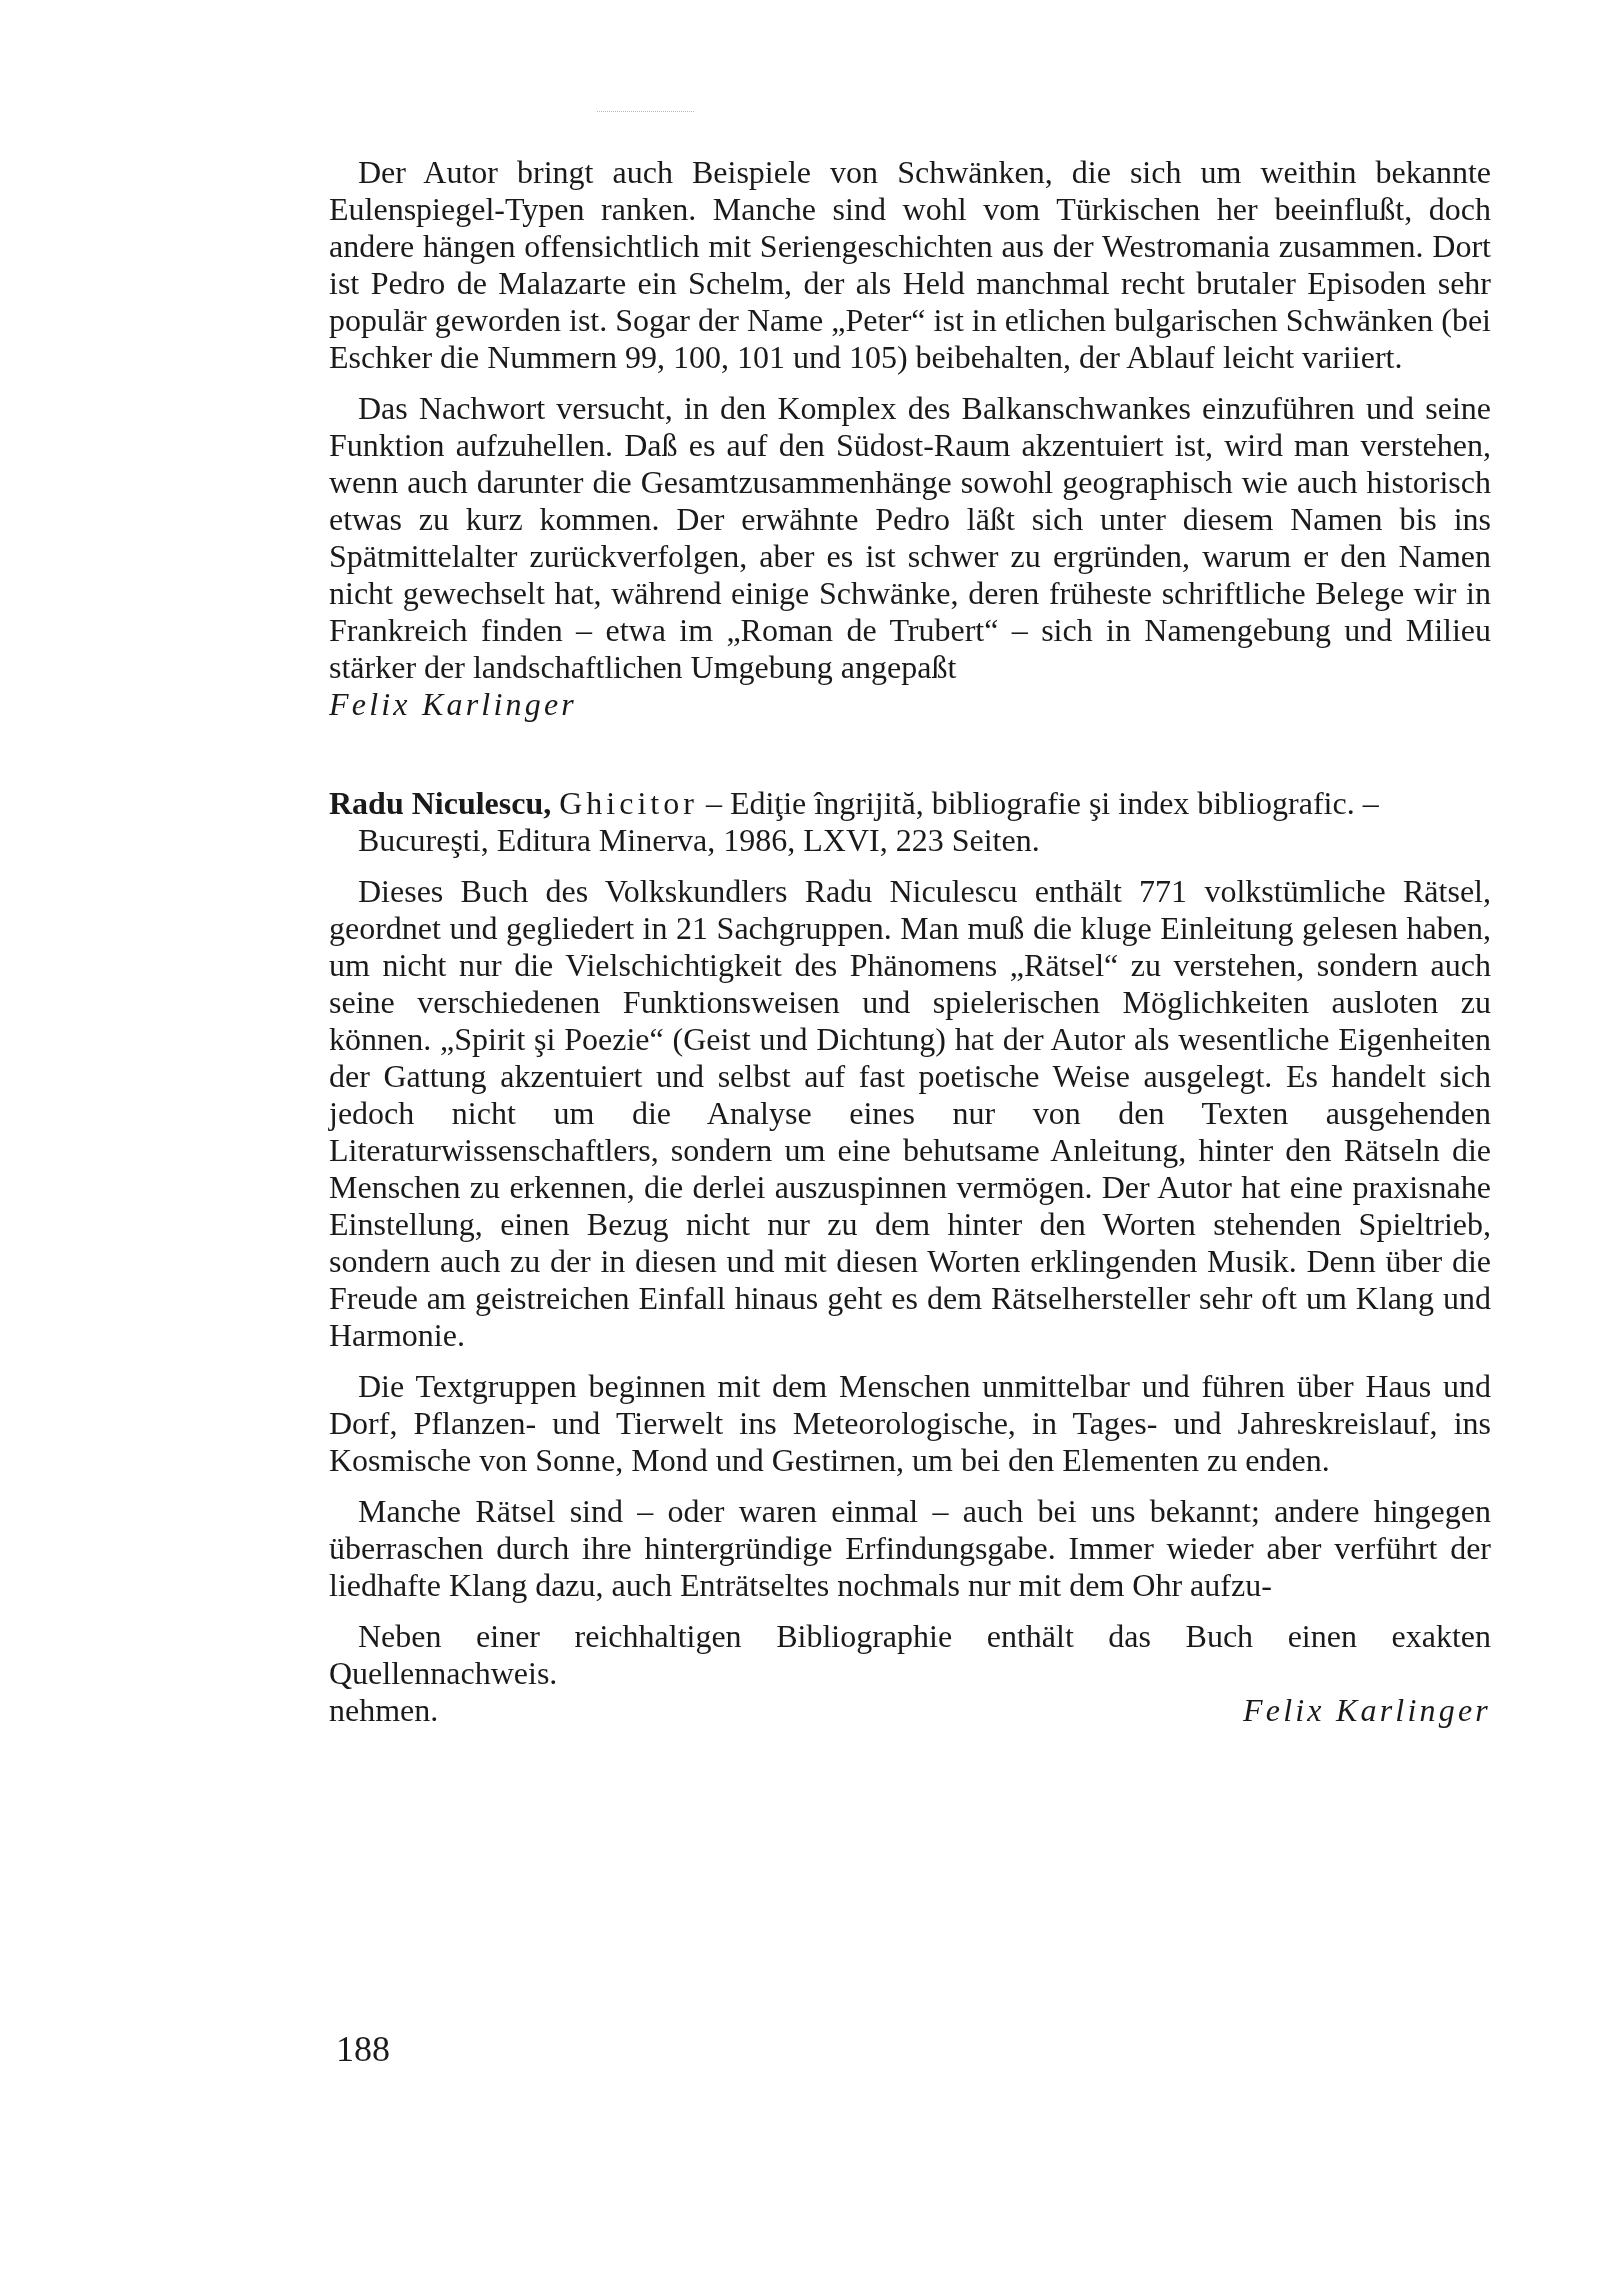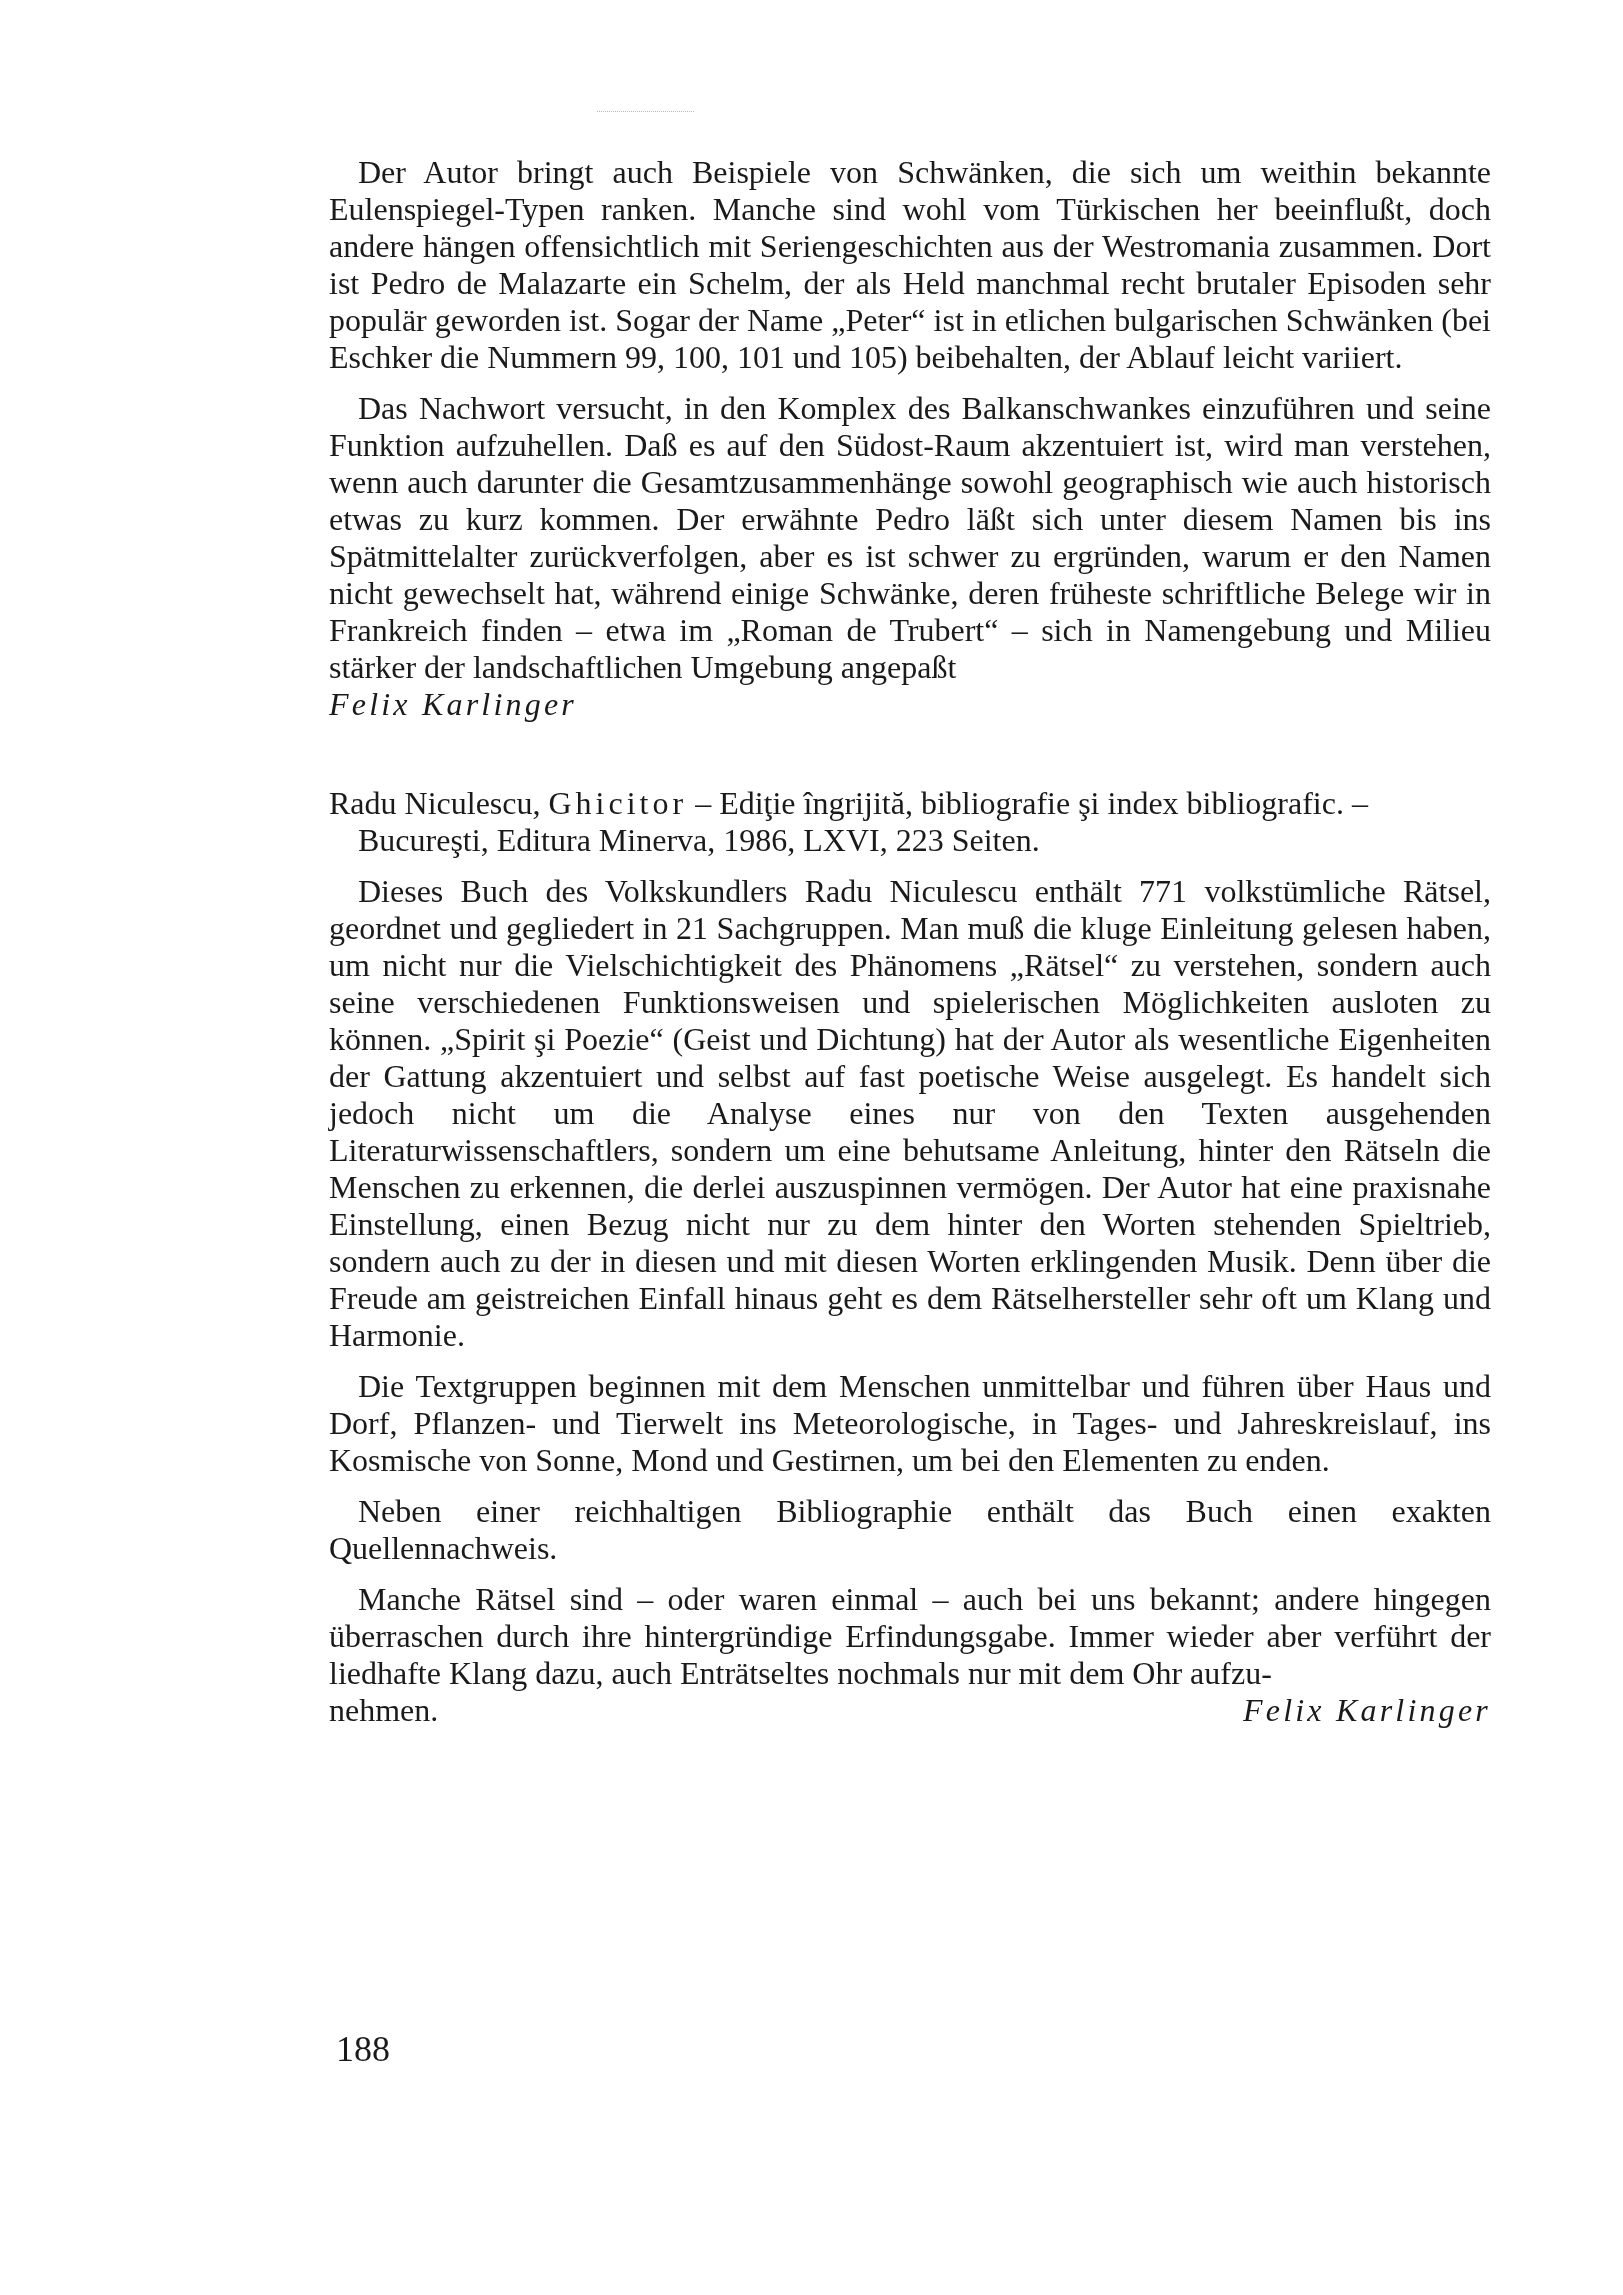--- a/index.html
+++ b/index.html
@@ -47,21 +47,21 @@
       font-style: italic;
     }
     .citation {
       font-size: 32px;
       line-height: 37px;
       text-indent: 0;
       padding-left: 29px;
       text-indent: -29px;
       text-align: left;
     }
-    .cite-author { font-weight: normal; }
+    .cite-author { font-weight: bold; }
     .cite-title { letter-spacing: 4px; }
     .page-number {
       position: absolute;
       left: 336px;
       top: 2029px;
       font-size: 36px;
       line-height: 41px;
     }
   </style>
 </head>
@@ -77,22 +77,22 @@
     <p class="signature-line">
       <span class="signature">Felix Karlinger</span>
     </p>
   </section>
 
   <section class="review-sep">
     <p class="citation"><span class="cite-author">Radu Niculescu,</span> <span class="cite-title">Ghicitor</span><span> – Ediţie îngrijită, bibliografie şi index bibliografic. – Bucureşti, Editura Minerva, 1986, LXVI, 223 Seiten.</span></p>
 
     <p class="para-gap">Dieses Buch des Volkskundlers Radu Niculescu enthält 771 volkstümliche Rätsel, geordnet und gegliedert in 21 Sachgruppen. Man muß die kluge Einleitung gelesen haben, um nicht nur die Vielschichtigkeit des Phänomens „Rätsel“ zu verstehen, sondern auch seine verschiedenen Funktionsweisen und spielerischen Möglichkeiten ausloten zu können. „Spirit şi Poezie“ (Geist und Dichtung) hat der Autor als wesentliche Eigenheiten der Gattung akzentuiert und selbst auf fast poetische Weise ausgelegt. Es handelt sich jedoch nicht um die Analyse eines nur von den Texten ausgehenden Literaturwissenschaftlers, sondern um eine behutsame Anleitung, hinter den Rätseln die Menschen zu erkennen, die derlei auszuspinnen vermögen. Der Autor hat eine praxisnahe Einstellung, einen Bezug nicht nur zu dem hinter den Worten stehenden Spieltrieb, sondern auch zu der in diesen und mit diesen Worten erklingenden Musik. Denn über die Freude am geistreichen Einfall hinaus geht es dem Rätselhersteller sehr oft um Klang und Harmonie.</p>
     <p class="para-gap">Die Textgruppen beginnen mit dem Menschen unmittelbar und führen über Haus und Dorf, Pflanzen- und Tierwelt ins Meteorologische, in Tages- und Jahreskreislauf, ins Kosmische von Sonne, Mond und Gestirnen, um bei den Elementen zu enden.</p>
+    <p class="para-gap">Manche Rätsel sind – oder waren einmal – auch bei uns bekannt; andere hingegen überraschen durch ihre hintergründige Erfindungsgabe. Immer wieder aber verführt der liedhafte Klang dazu, auch Enträtseltes nochmals nur mit dem Ohr aufzu-</p>
     <p class="para-gap">Neben einer reichhaltigen Bibliographie enthält das Buch einen exakten Quellennachweis.</p>
-    <p class="para-gap">Manche Rätsel sind – oder waren einmal – auch bei uns bekannt; andere hingegen überraschen durch ihre hintergründige Erfindungsgabe. Immer wieder aber verführt der liedhafte Klang dazu, auch Enträtseltes nochmals nur mit dem Ohr aufzu-</p>
     <p class="signature-line">
       <span>nehmen.</span>
       <span class="signature">Felix Karlinger</span>
     </p>
   </section>
 </div>
 
 <div class="page-number">188</div>
 
 

